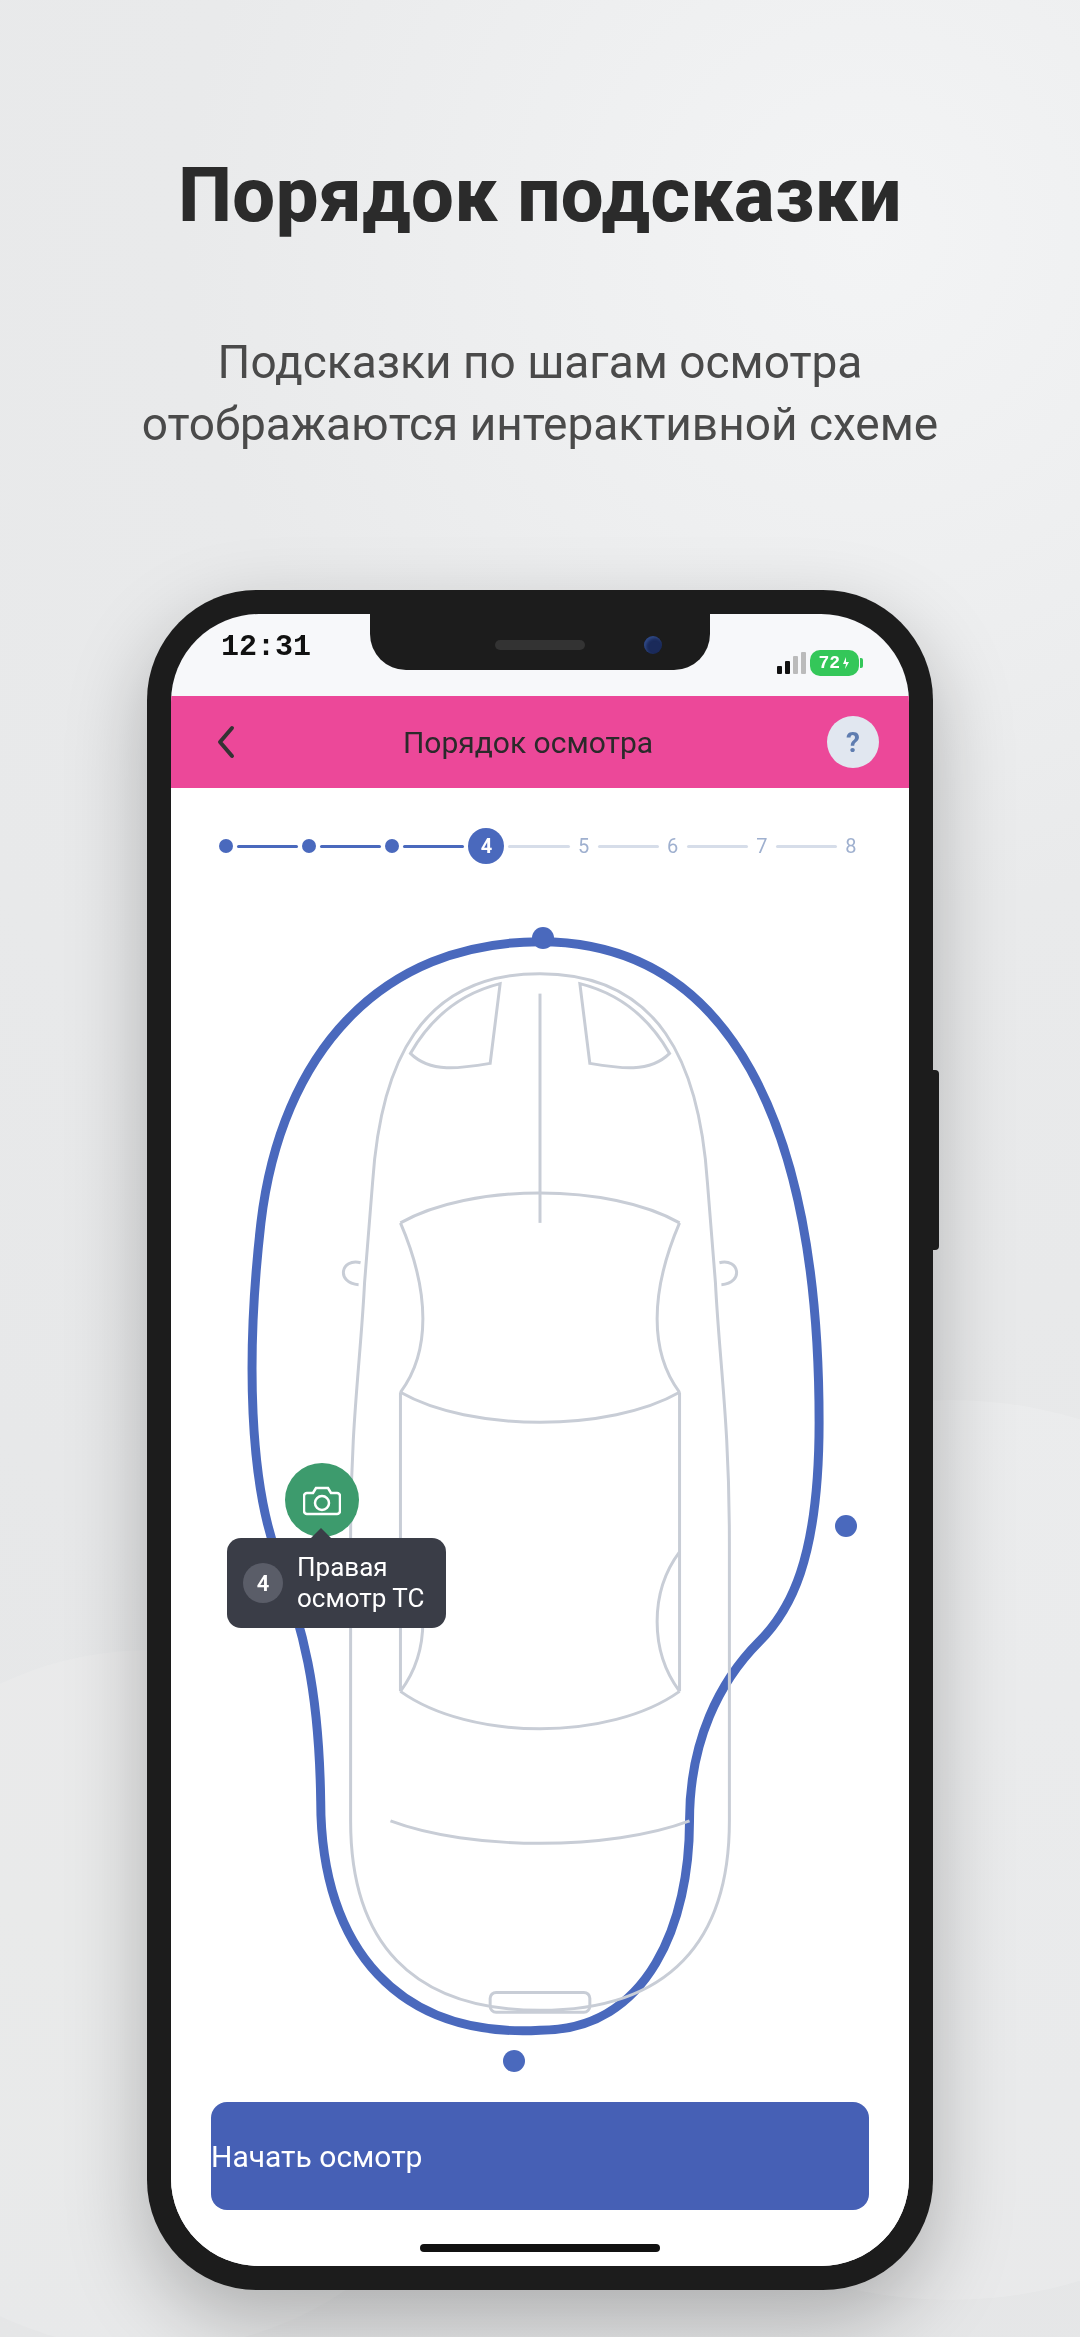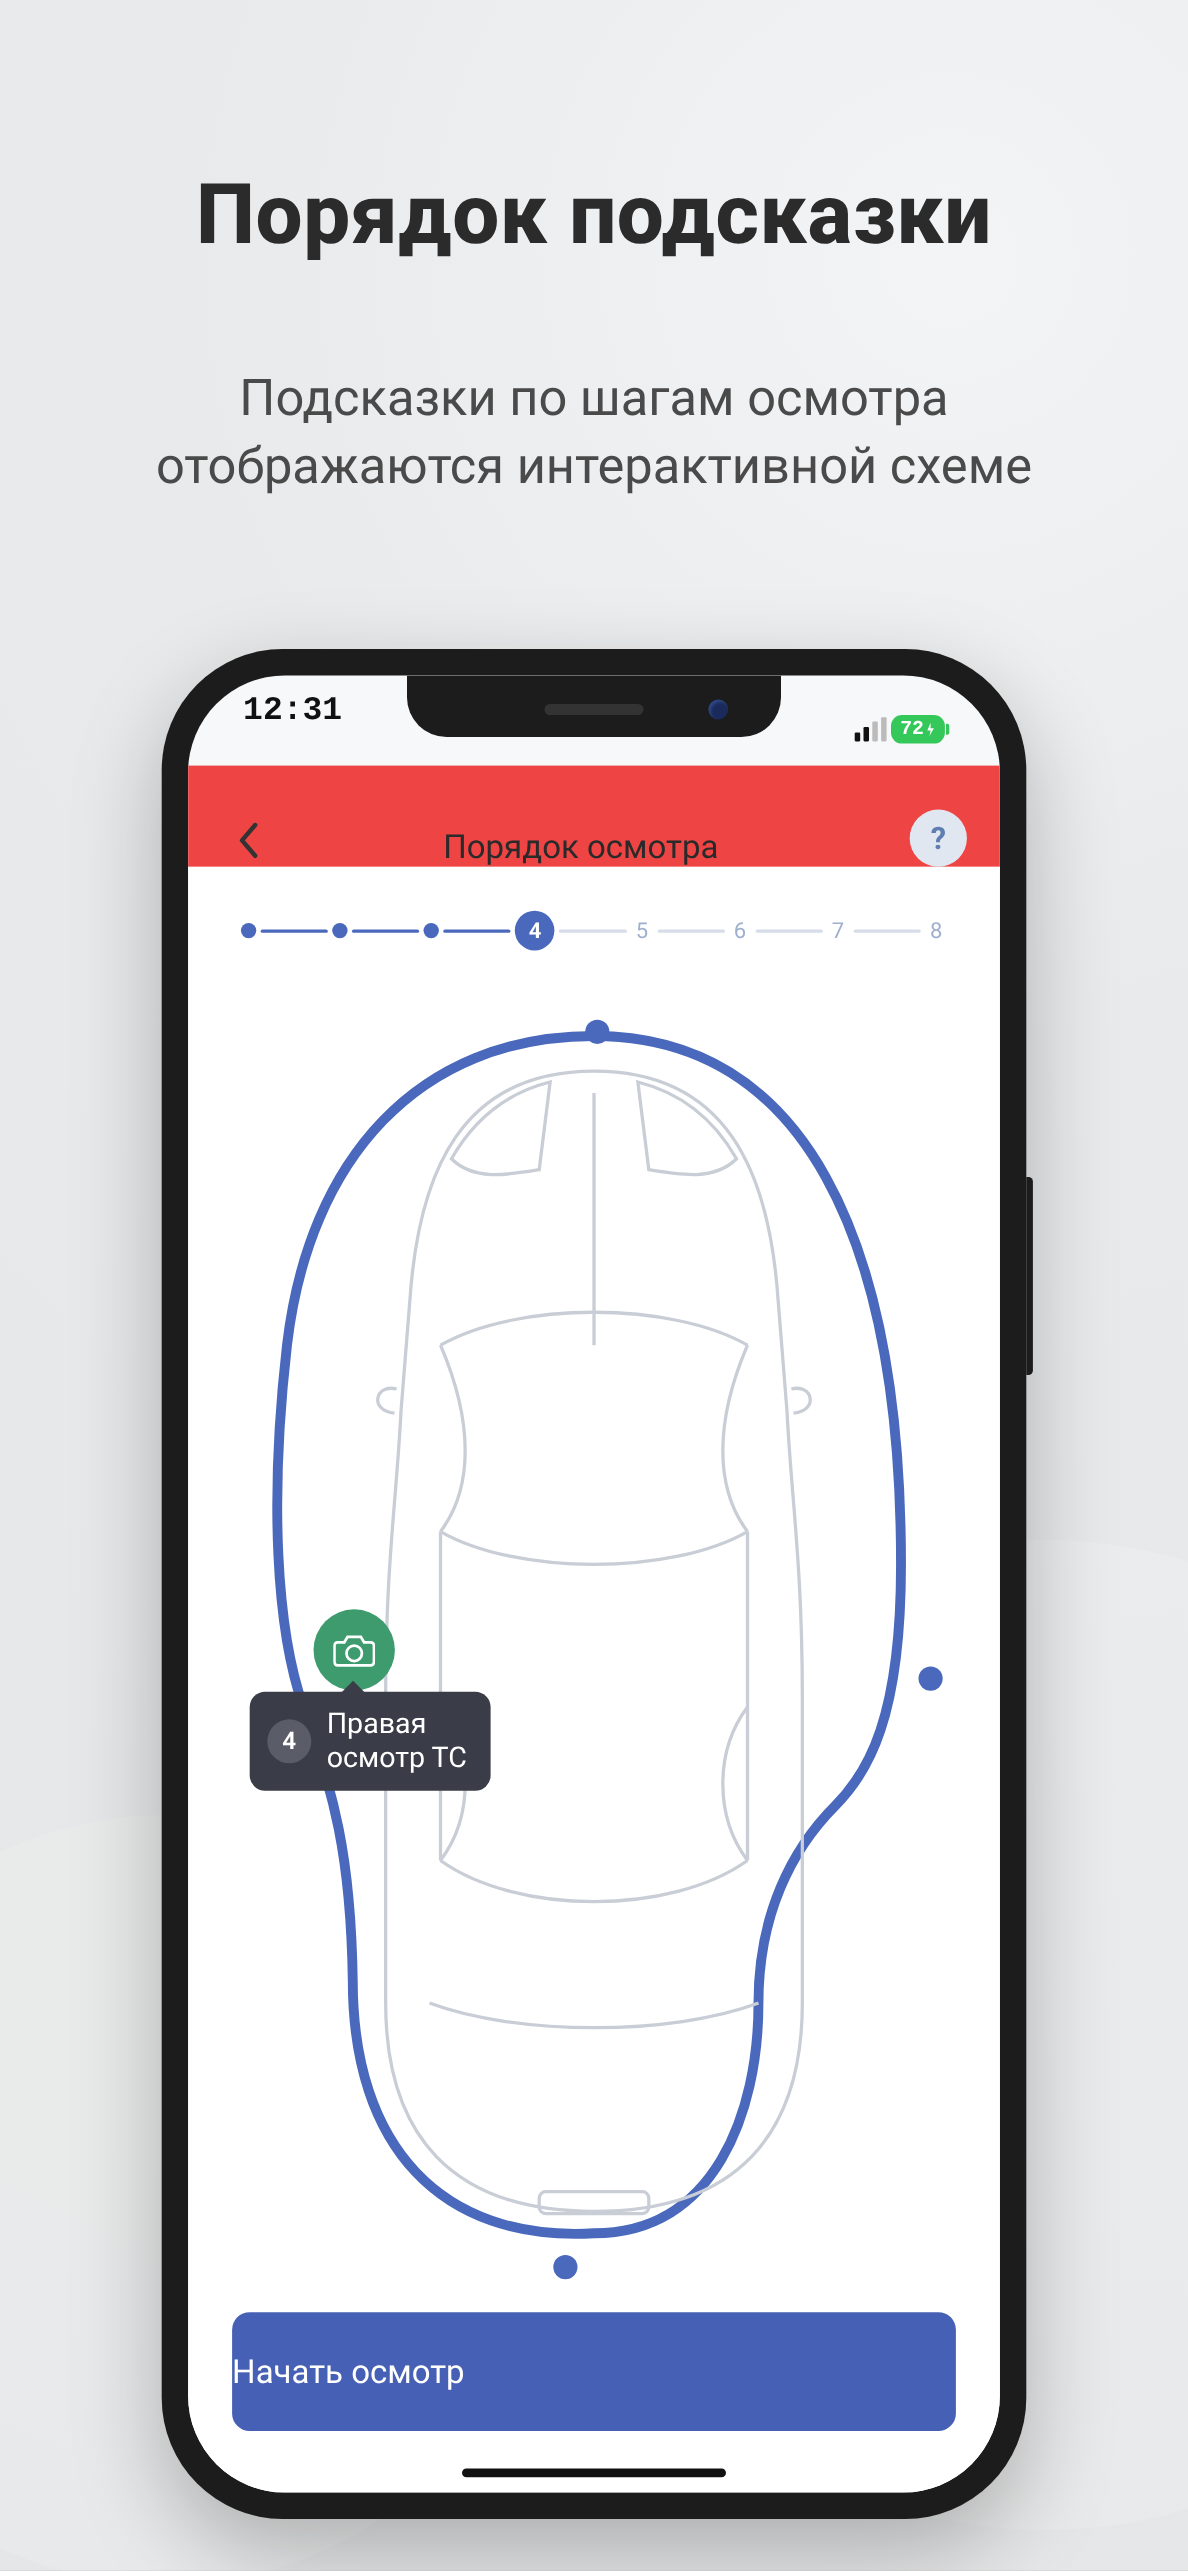--- a/index.html
+++ b/index.html
@@ -142,23 +142,23 @@
     position:relative;
     height:26px;
   }
   .sb-batt::after{content:""; position:absolute; right:-4px; top:8px; width:3px; height:10px; background:#34c759; border-radius:0 2px 2px 0;}
 
   .appbar {
     position: absolute;
     top: 82px;
     left: 0; right: 0;
     height: 92px;
-    background: #ef4444;
+    background: #ec4899;
     display: flex;
-    align-items: flex-end;
+    align-items: center;
     padding: 0 30px;
     gap: 24px;
   }
   .back-btn {
     width: 48px; height: 48px;
     display: flex; align-items: center; justify-content: center;
     color: #333;
   }
   .appbar-title {
     flex: 1;

